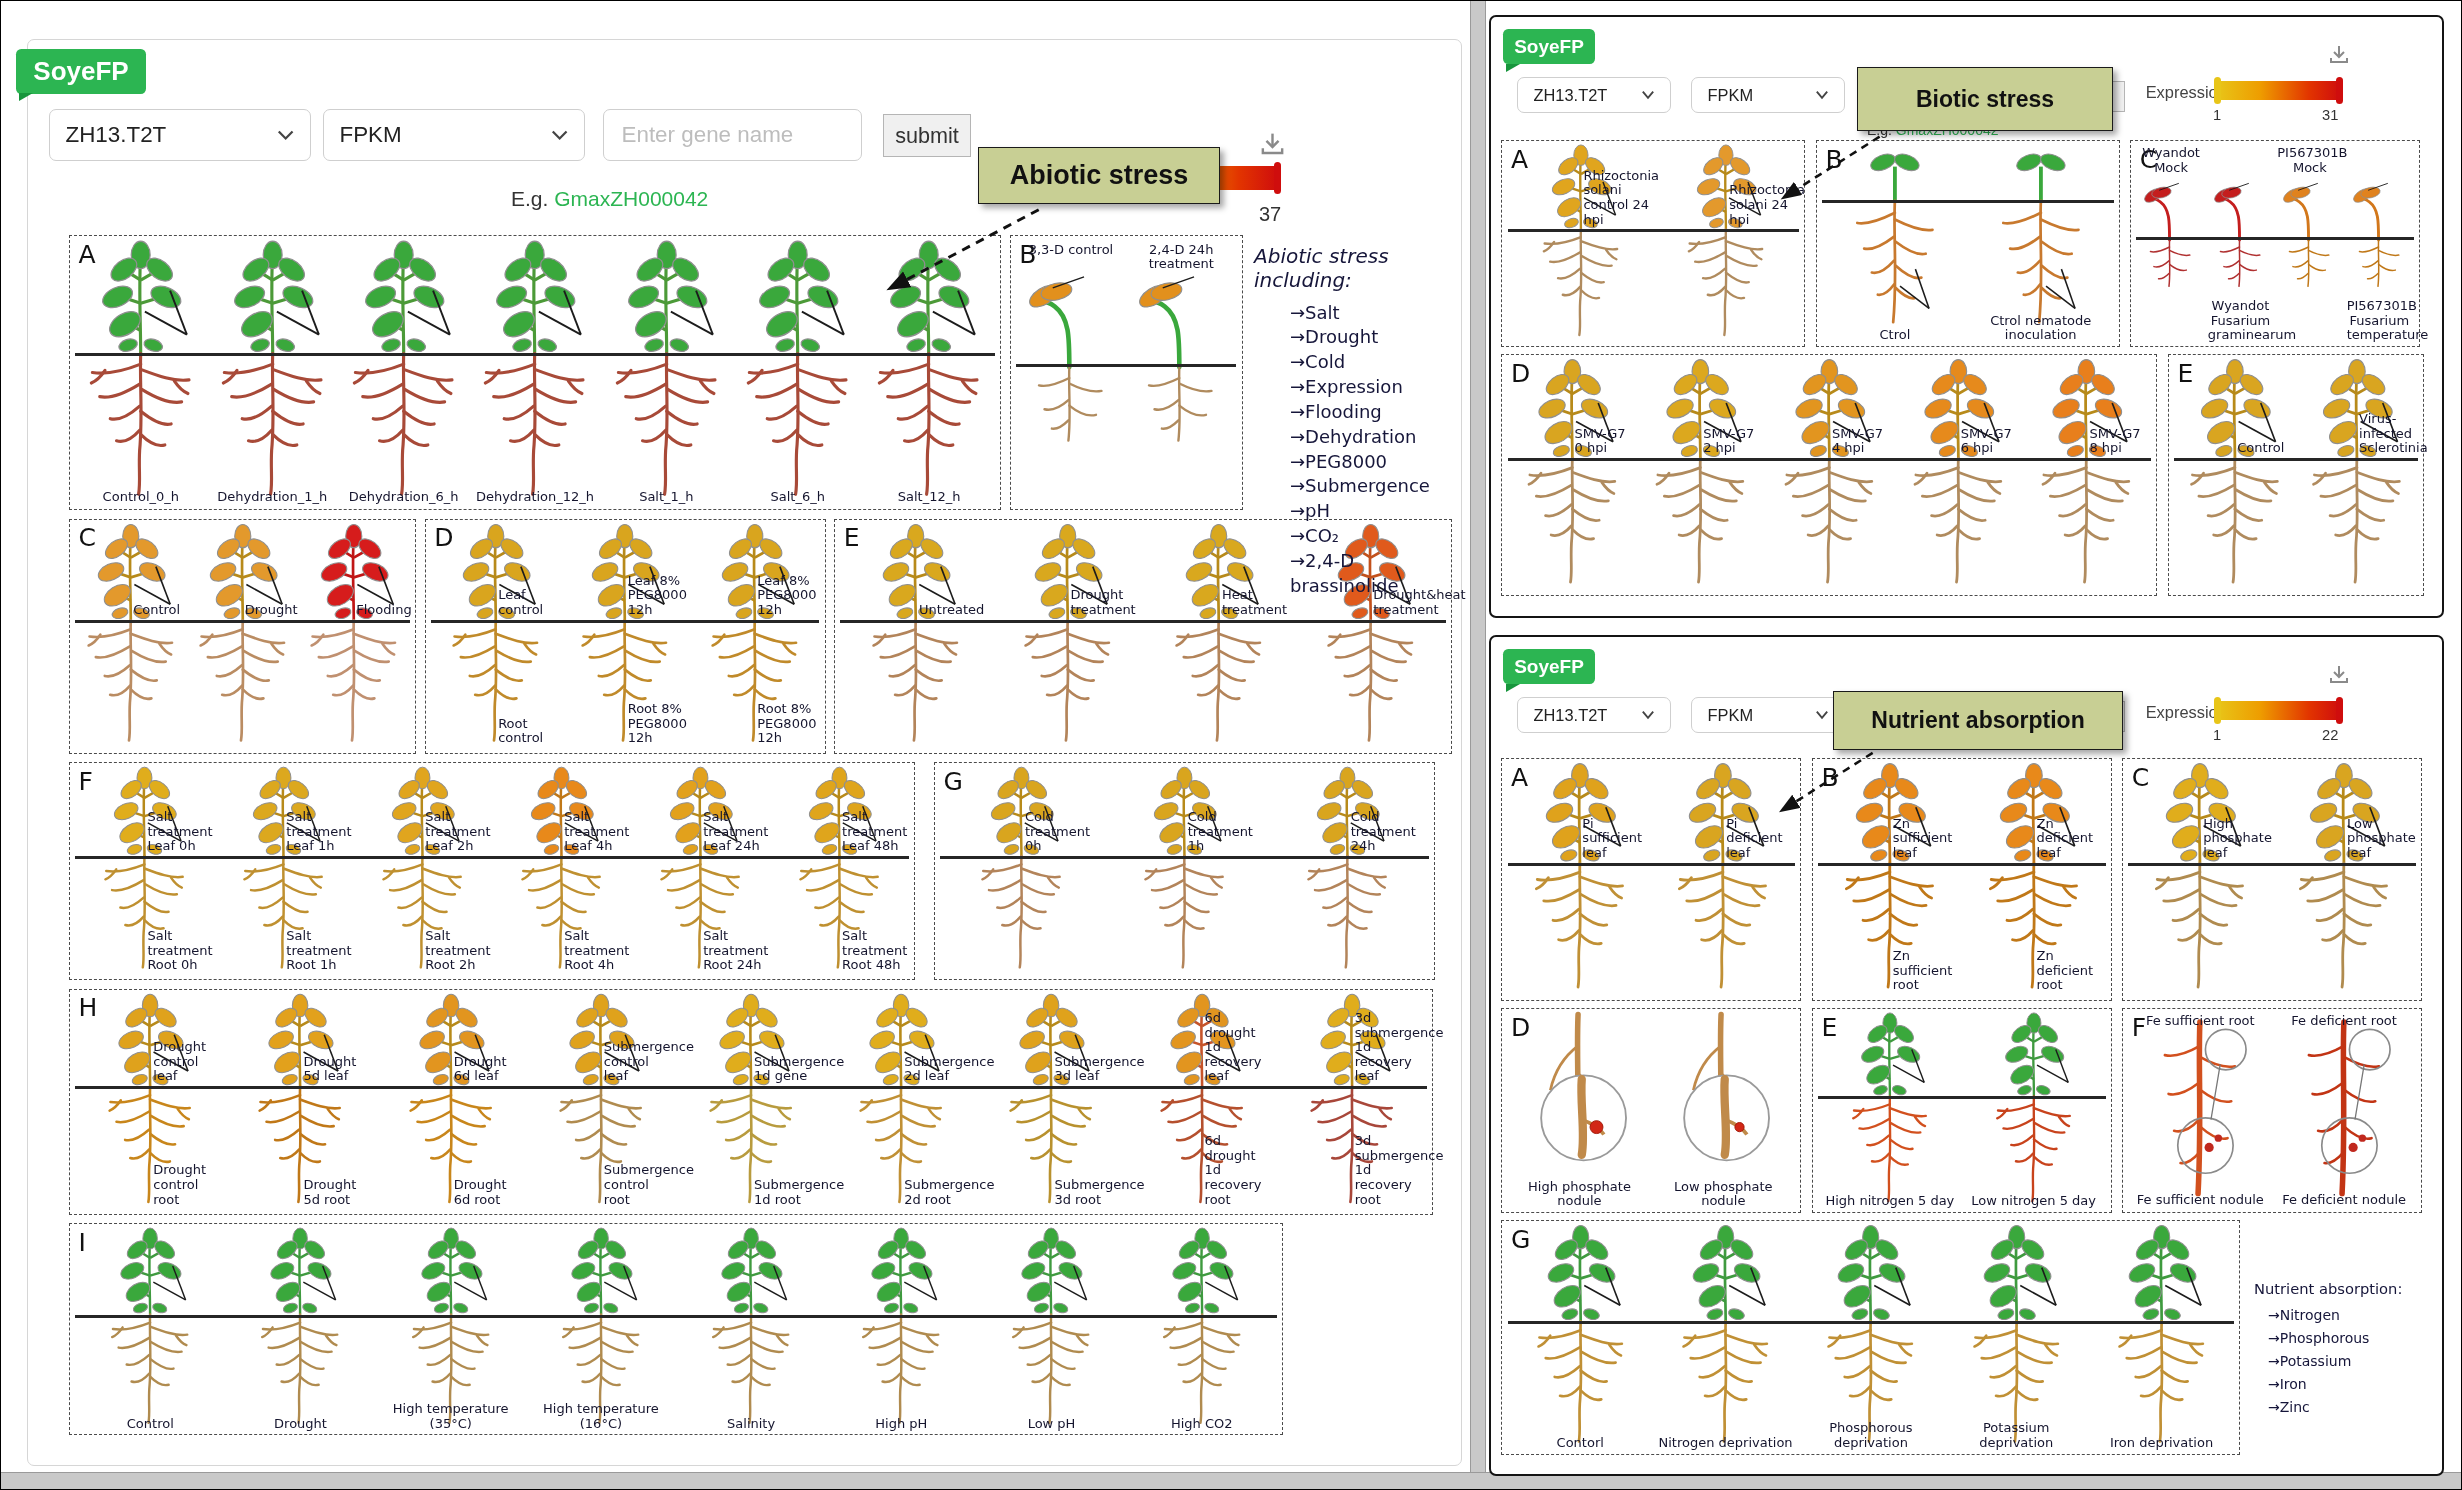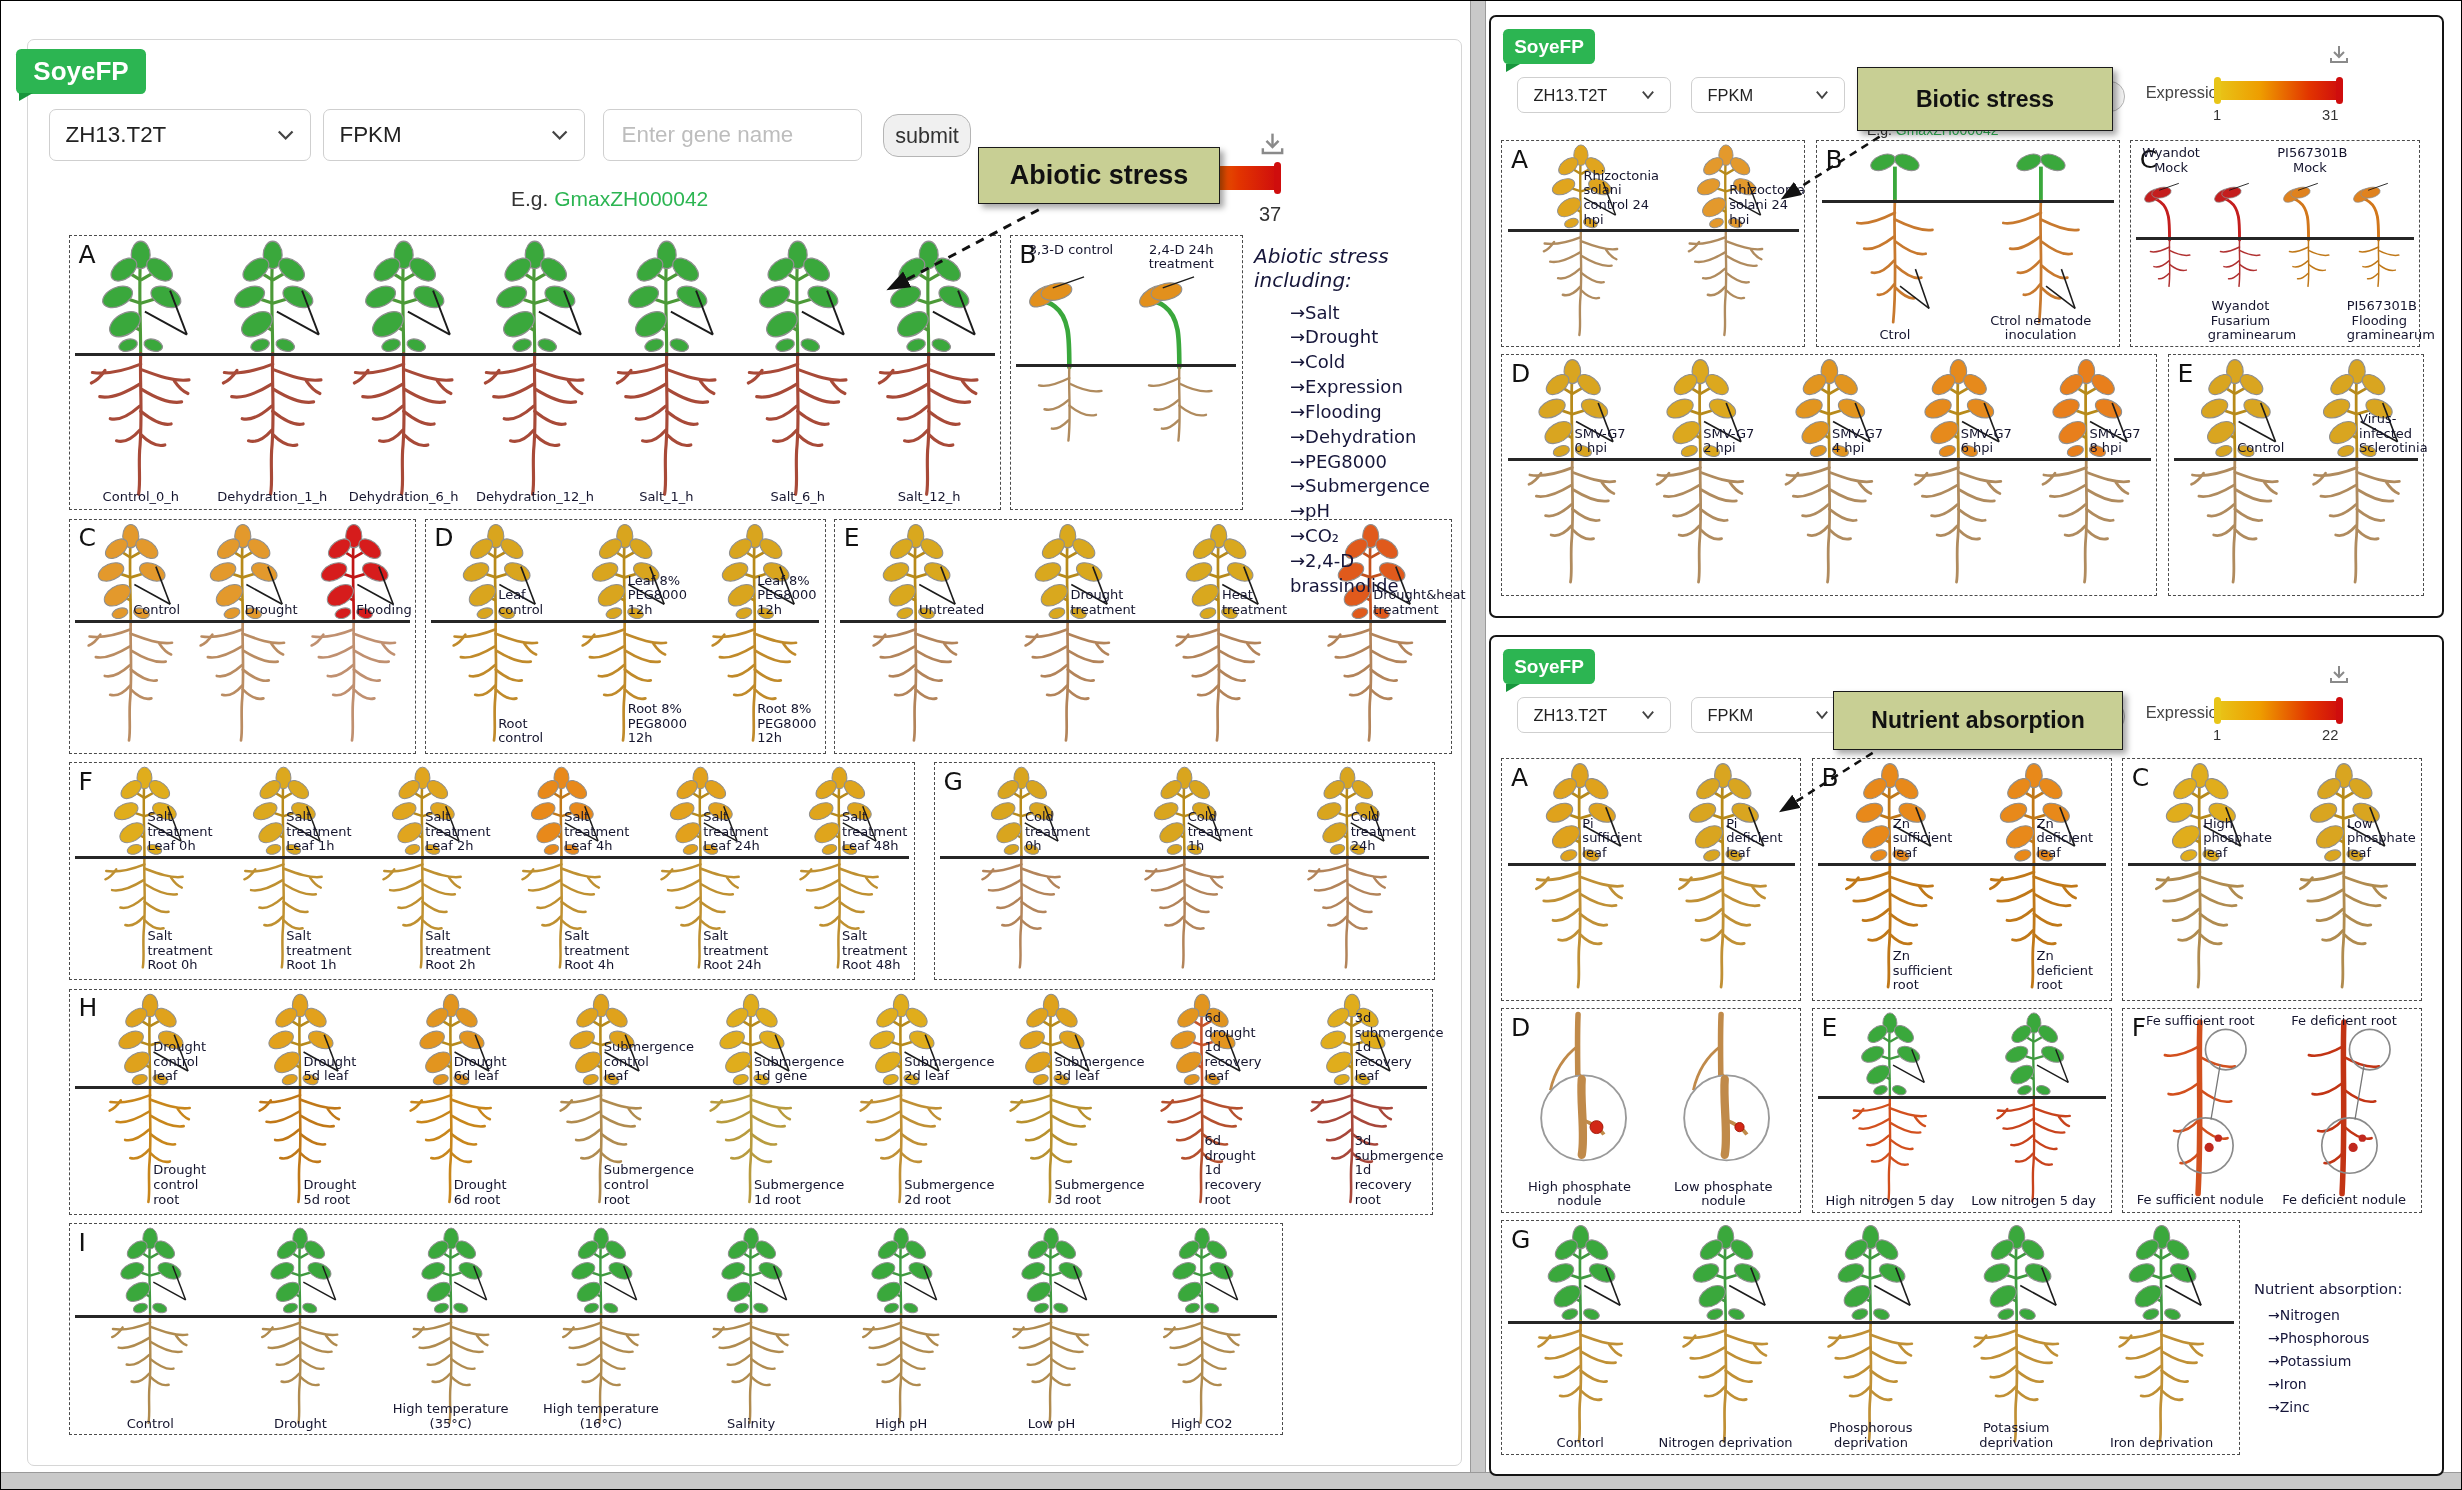--- a/index.html
+++ b/index.html
@@ -21,21 +21,21 @@
   .sm .badge{left:12px;top:12px;width:92px;height:35px;font-size:19px;}
 
   .sel,.inp{position:absolute;background:#fff;border:1.7px solid #cfcfcf;border-radius:7px;
         display:flex;align-items:center;justify-content:space-between;padding:0 15.5px;color:#222;box-sizing:border-box;}
   #p-abiotic .sel,#p-abiotic .inp{height:52px;font-size:22.4px;}
   #p-abiotic .sel1{left:21px;top:69px;width:262px;}
   #p-abiotic .sel2{left:295px;top:69px;width:262px;}
   #p-abiotic .inp{left:575px;top:69px;width:259px;}
   .inp input{border:none;outline:none;font-size:inherit;width:100%;color:#333;font-family:inherit;background:transparent;}
   .inp input::placeholder{color:#bdbdbd;}
-  .btn{position:absolute;background:#f0f0f0;border:1.7px solid #b5b5b5;border-radius:15px;color:#333;
+  .btn{position:absolute;background:#f0f0f0;border:1.7px solid #b5b5b5;border-radius:0;color:#333;
        display:flex;align-items:center;justify-content:center;box-sizing:border-box;}
   #p-abiotic .btn{left:855px;top:74px;width:88px;height:43px;font-size:21.6px;}
   .example{position:absolute;font-size:21px;color:#333;white-space:nowrap;}
   #p-abiotic .example{left:483px;top:147px;}
   .example .gene{color:#2cb552;}
 
   .expr{position:absolute;}
   #p-abiotic .expr{left:1019px;top:90px;width:302px;height:104px;}
   .expr-label{position:absolute;color:#444;}
   #p-abiotic .expr-label{left:0;top:40px;font-size:20px;}
@@ -2376,21 +2376,21 @@
 <g stroke="#c07818" stroke-width="2.6" fill="none" stroke-linecap="round">
 <path d="M58,104 C57,130 60,158 57,184"></path>
                       <path d="M58,116 C46,122 34,126 25,124"></path>
 <path d="M58,122 C70,128 83,132 93,130"></path>
                       <path d="M57,140 C48,148 39,152 31,150"></path>
 <path d="M58,146 C68,154 79,158 87,156"></path>
                       <path d="M57,162 C51,168 45,172 39,171"></path>
                     </g>
                   </svg>
                 </div>
-                <div class="pl-lbl ctr" style="bottom:1.5%">PI567301B Flooding graminearum</div>
+                <div class="pl-lbl ctr" style="bottom:1.5%">PI567301B Fusarium temperature</div>
               </div>
             </div>
           </div>
       </div>
       <div class="row" style="height:242px">
         <div class="sec" style="width:656px">
             <div class="sec-letter">D</div>
             <div class="soil" style="top:43%"></div>
             <div class="plants">
               <div class="plant">

